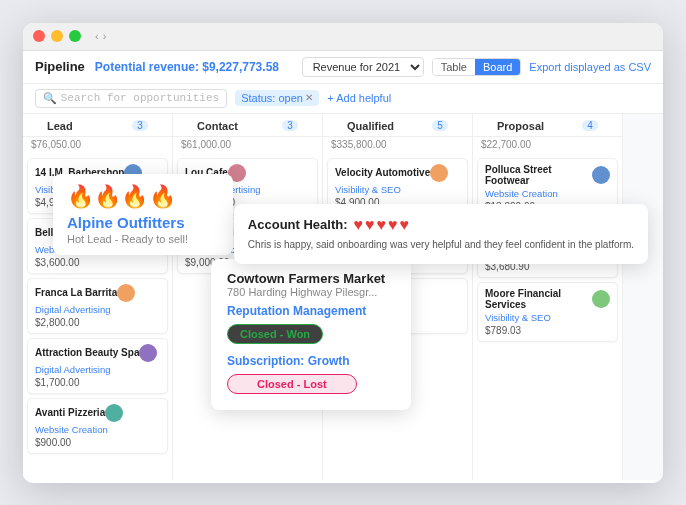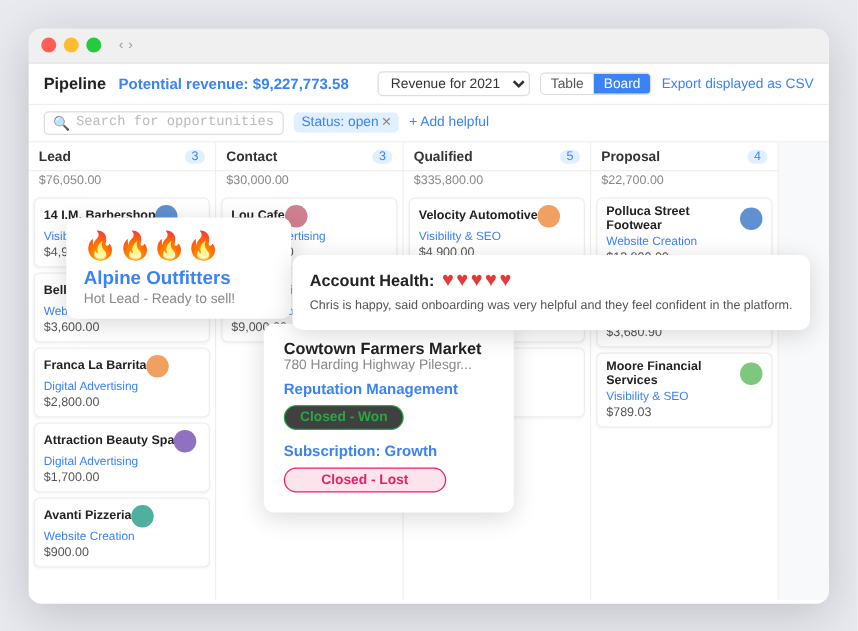--- a/index.html
+++ b/index.html
@@ -153,21 +153,21 @@
 
     .pipeline-col {
       min-width: 150px;
       width: 150px;
       border-right: 1px solid #eee;
       display: flex;
       flex-direction: column;
       background: #fff;
     }
     .col-header {
-      padding: 6px 8px 4px;
+      padding: 6px 24px 4px;
       border-bottom: 1px solid #eee;
       display: flex;
       align-items: center;
       justify-content: space-between;
     }
     .col-title { font-size: 11px; font-weight: 700; color: #333; }
     .col-count {
       font-size: 10px;
       background: #e0f0ff;
       color: #3b82f6;
@@ -379,21 +379,21 @@
           <span class="card-amount">$900.00</span>
         </div>
       </div>
     </div>
 
     <div class="pipeline-col">
       <div class="col-header">
         <span class="col-title">Contact</span>
         <span class="col-count">3</span>
       </div>
-      <div class="col-amount">$30,000.00</div>
+      <div class="col-amount">$61,000.00</div>
       <div class="col-cards">
         <div class="card">
           <div class="card-row">
             <span class="card-name">Lou Cafe</span>
             <div class="avatar avatar-pink"></div>
           </div>
           <span class="card-sub">Digital Advertising</span>
           <span class="card-amount">$14,000.00</span>
         </div>
         <div class="card">

